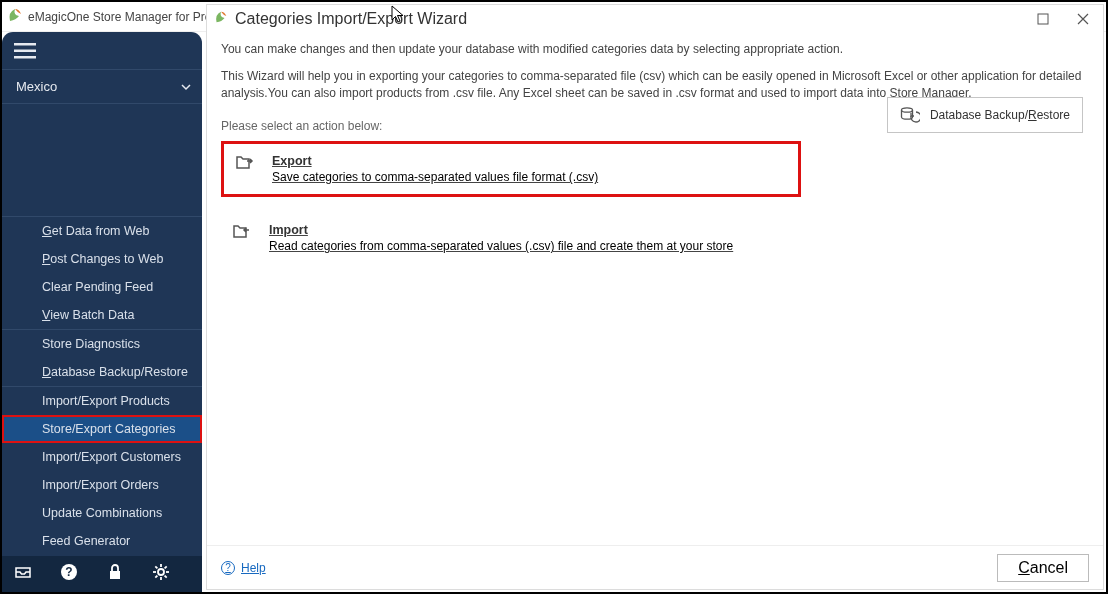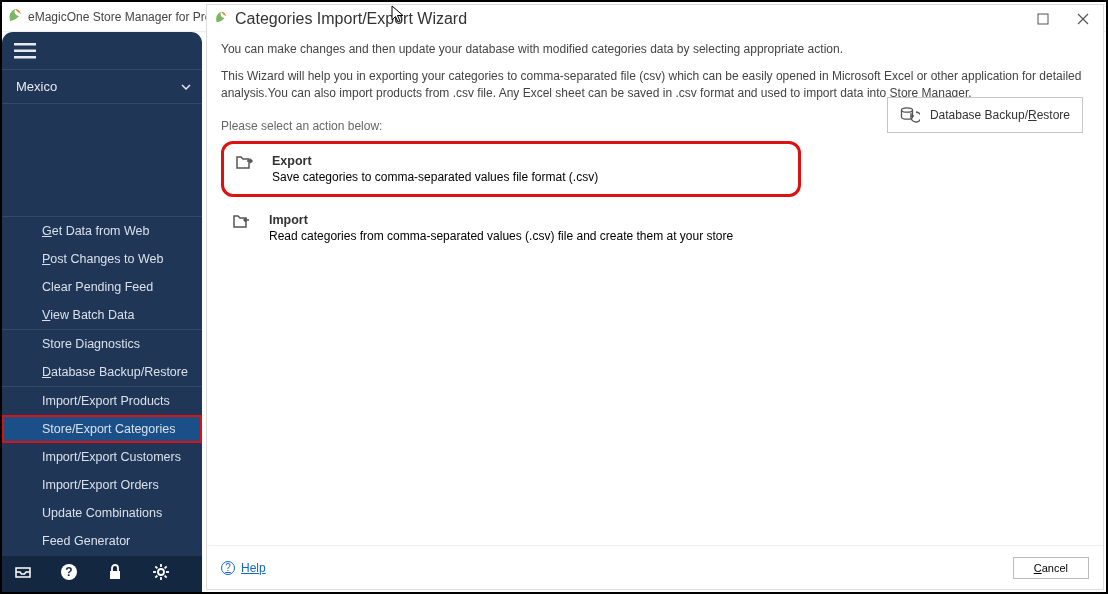--- a/index.html
+++ b/index.html
@@ -63,33 +63,33 @@
       overflow: hidden;
     }
     .p1 { margin-bottom: 10px; line-height: 1.4; }
     .backup-btn {
       position: absolute; right: 20px; top: 64px; border: 1px solid #c5c5c5;
       padding: 8px 12px; display:flex; align-items:center; gap: 10px; font-size: 12px; color: #333;
       background: #fff; cursor:pointer;
     }
     .lbl-action { margin-top: 18px; margin-bottom: 8px; color: #666; }
     .option {
-      display:flex; align-items:flex-start; gap: 14px; padding: 10px 12px; margin-bottom: 6px;
-      cursor:pointer; border-radius: 12px; width: 580px;
+      display:flex; align-items:flex-start; gap: 14px; padding: 10px 12px; margin-bottom: 16px;
+      cursor:pointer; border-radius: 0; width: 580px; text-decoration: underline;
     }
     .option.highlighted { border: 3px solid #d11; }
     .option .opt-title { font-weight: bold; font-size: 12.5px; color: #333; }
     .option .opt-desc { font-size: 12px; color: #000000; margin-top: 2px; }
     .dialog-footer {
       height: 44px; border-top: 1px solid #eee; display:flex; align-items:center; justify-content:space-between;
       padding: 0 14px;
     }
     .help-link { color:#1769c0; font-size:12px; text-decoration: underline; display:flex; align-items:center; gap:6px; cursor:pointer; }
     .help-circle { width:14px; height:14px; border:1px solid #1769c0; border-radius:50%; display:flex; align-items:center; justify-content:center; font-size:10px; color:#1769c0; text-decoration:none; }
-    .cancel-btn { border:1px solid #bbb; padding: 4px 20px; font-size: 11px; background:#fff; cursor:pointer; }
+    .cancel-btn { border:1px solid #bbb; padding: 4px 20px; font-size: 16px; background:#fff; cursor:pointer; }
     .cursor { position:absolute; left:184px; top:0px; pointer-events:none; }
   </style>
 </head>
 <body>
 
 <div class="main-title">
   <span class="logo">
     <svg width="18" height="18" viewBox="0 0 18 18">
         <path d="M4 15 Q2 6 9 3 Q7 9 13 10 Q10 14 4 15" fill="#7bb661"></path>
         <path d="M9 3 Q13 3 15 8 Q12 7 9 3" fill="#e07830"></path>

